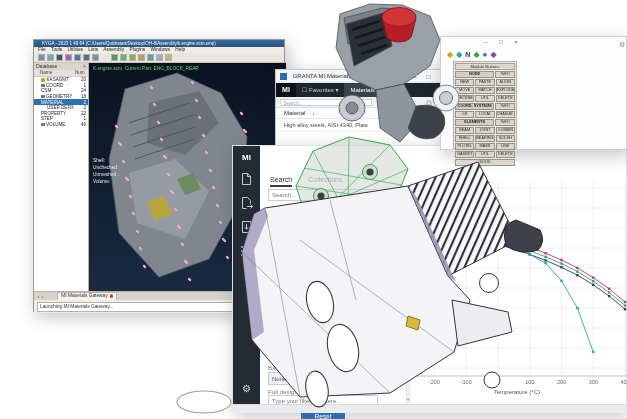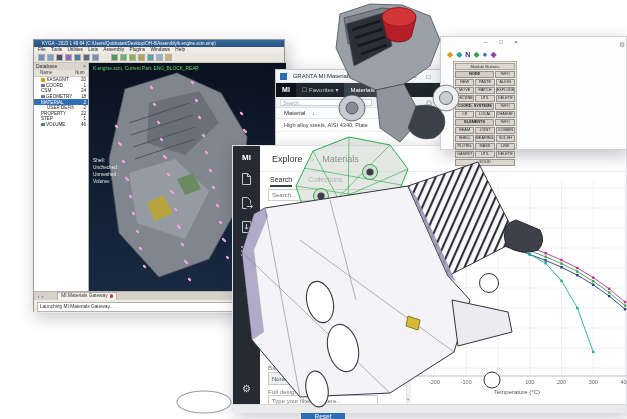--- a/index.html
+++ b/index.html
@@ -354,25 +354,20 @@
       </svg>
       <svg class="rail-ic" viewBox="0 0 13 14">
         <path d="M4.5 3 h7 M4.5 7 h7 M4.5 11 h7" stroke="#c2c8cf" stroke-width="1.2"></path>
         <circle cx="2" cy="3" r="0.9" fill="#c2c8cf"></circle>
           <circle cx="2" cy="7" r="0.9" fill="#c2c8cf"></circle>
           <circle cx="2" cy="11" r="0.9" fill="#c2c8cf"></circle>
       </svg>
       <div class="rail-gear">⚙</div>
     </div>
 
-    <div class="ex-hdr">
-      <span style="margin-left:12px">Explore</span>
-      <span class="crumb-sep">&gt;</span>
-      <span>Materials</span>
-    </div>
 
     <div class="fcol">
       <div class="ftabs">
         <span class="ftab active">Search</span>
         <span class="ftab">Collections</span>
       </div>
       <input class="finput" style="top: 17px;" placeholder="Search...">
       <div class="fhead" style="top:37px">Collections</div>
       <div class="fselect" style="top:48px">
         <span>None selected</span>

